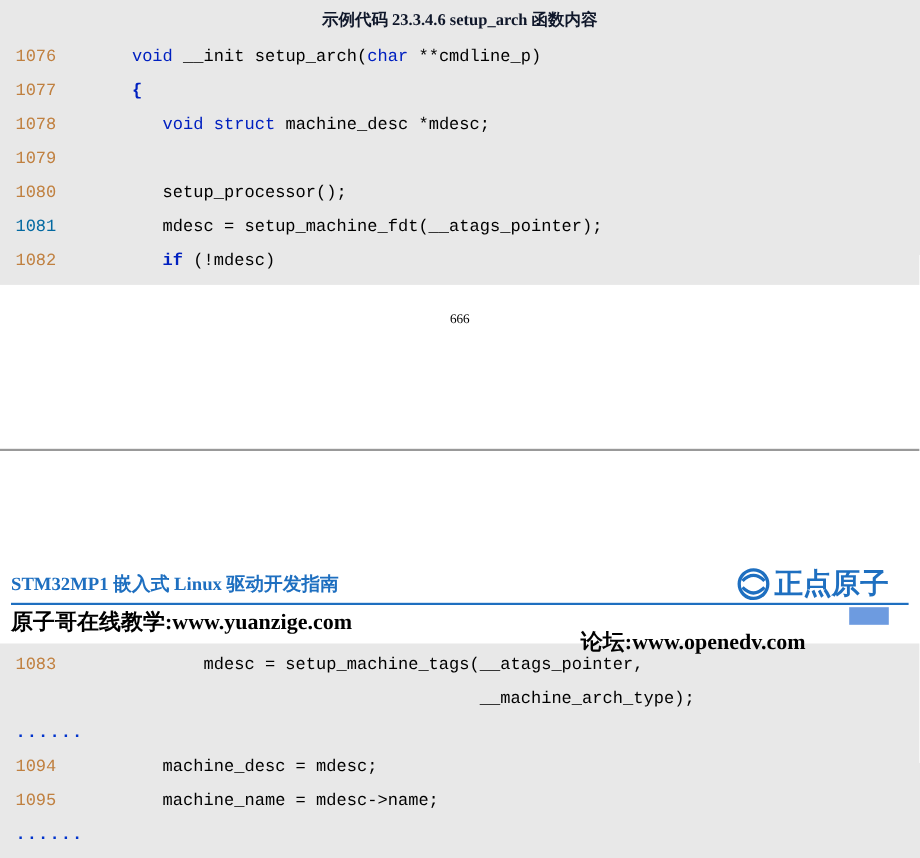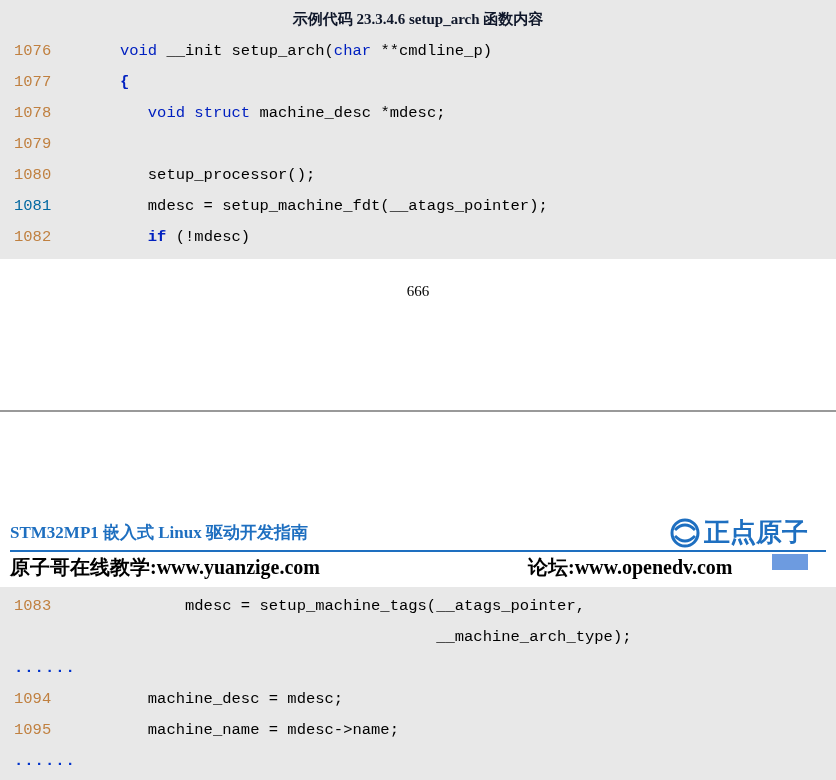--- a/index.html
+++ b/index.html
@@ -38,21 +38,21 @@
   }
   .lineno.bold { font-weight: normal; color:#0369a1;}
   .code-content { flex: 1; }
   .k-blue { color: #0020c0; }
   .k-blue-b { color: #0020c0; font-weight: bold; }
   .bold-line { font-weight: normal; }
   .dots { color:#0033cc; font-weight:bold; padding-left:14px; letter-spacing:1px;}
   .page-num {
     text-align: center;
     font-family: "Times New Roman", serif;
-    font-size: 15px;
+    font-size: 12px;
     margin: 24px 0 110px 0;
   }
   .sep-top {
     border-top: 2px solid #999;
     margin: 0 0 100px 0;
   }
   .header-row {
     position: relative;
     padding: 0 10px;
     height: 34px;
@@ -93,21 +93,21 @@
   }
   .sub-header {
     position: relative;
     font-family: "SimSun", serif;
     font-size: 20px;
     color: #000;
     font-weight: bold;
     padding: 2px 10px 6px 10px;
   }
   .sub-left { }
-  .sub-right { position: absolute; left: 528px; top: 2px; }
+  .sub-right { position: absolute; left: 528px; top: 20px; }
 </style>
 </head>
 <body>
 
 <div class="code-block">
   <div class="code-title">示例代码 23.3.4.6 setup_arch 函数内容</div>
   <div id="block1-lines">
       <div class="code-line"><span class="lineno">1076</span><span class="code-content">   <span class="k-blue">void</span> __init setup_arch(<span class="k-blue">char</span> **cmdline_p)</span></div>
       <div class="code-line"><span class="lineno">1077</span><span class="code-content">   <span class="k-blue-b">{</span></span></div>
       <div class="code-line"><span class="lineno">1078</span><span class="code-content">      <span class="k-blue">void</span> <span class="k-blue">struct</span> machine_desc *mdesc;</span></div>

